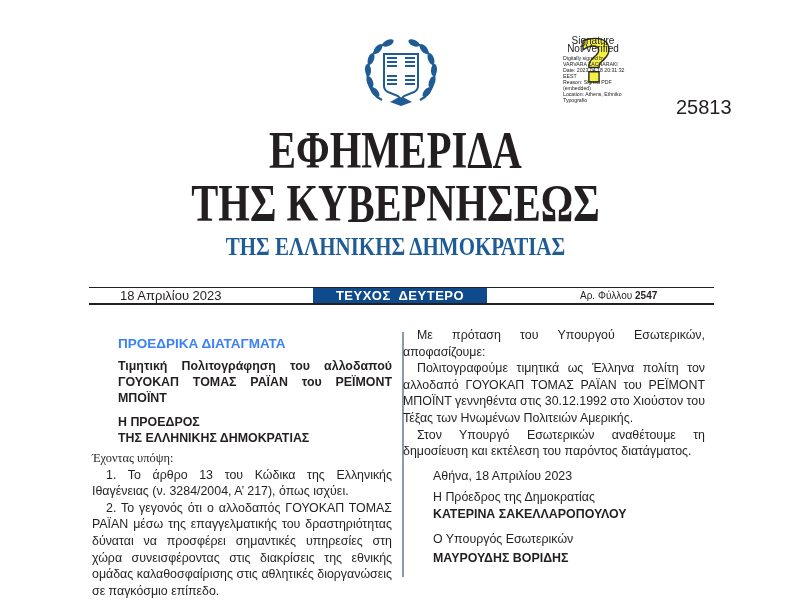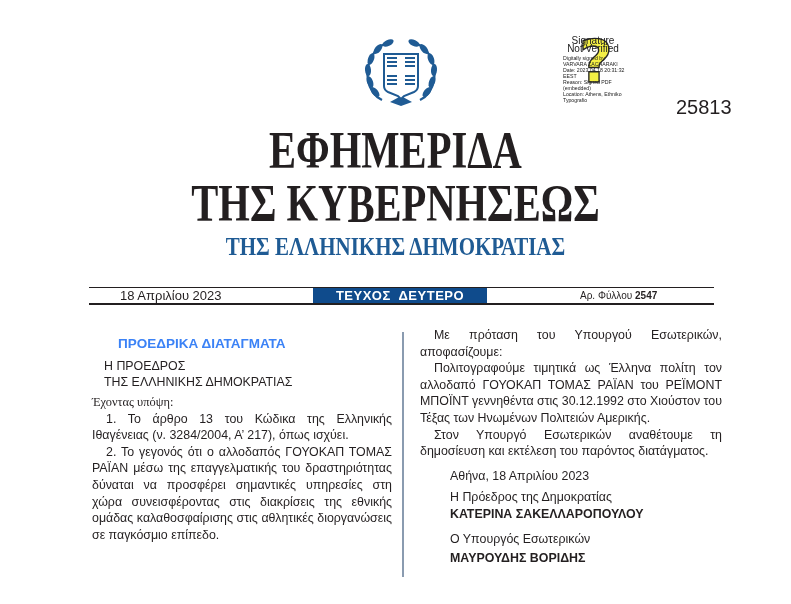--- a/index.html
+++ b/index.html
@@ -29,26 +29,26 @@
   #bar-bot { left:89px; top:303px; width:625px; height:1.5px; background:#231f20; }
   #bar-date { left:120px; top:288px; font-size:13px; line-height:15px; }
   #bar-issue { left:313px; top:288px; width:174px; height:15px; background:#0f4b8c; color:#fff; text-align:center; font-size:13px; line-height:15px; font-weight:bold; letter-spacing:0.5px; }
   #bar-sheet { left:580px; top:288px; font-size:10px; line-height:15px; }
   #bar-sheet b { font-weight:bold; }
 
   
   #col-divider { left:402px; top:332px; width:2px; height:245px; background:#8a9bb0; }
   .col { font-size:12.4px; line-height:16.6px; color:#231f20; }
   #left { left:92px; top:336px; width:300px; }
-  #right { left:420px; top:327px; width:302px; }
+  #right { left:403px; top:327px; width:302px; }
 
   .sec-title { color:#3b82f6; font-weight:bold; font-size:13.5px; line-height:16px; margin-left:26px; margin-bottom:6px; }
   .subj { font-weight:bold; margin-left:26px; text-align:justify; text-align-last:left; line-height:16px; margin-bottom:8px; }
   .subj .l1 { text-align-last:justify; display:block; }
-  .pres { font-weight:normal; margin-left:12px; line-height:16px; margin-bottom:4px; }
+  .pres { font-weight:bold; margin-left:26px; line-height:16px; margin-bottom:4px; }
   .p { text-align:justify; }
   .p.ind { text-indent:14px; }
 
   .sign { margin-left:30px; }
   .sign div { line-height:17px; }
   .sign .gap { margin-top:4px; }
   .sign .name { font-weight:bold; }
 </style>
 </head>
 <body>
@@ -116,20 +116,24 @@
 <div id="bar-top" class="abs"></div>
 <div id="bar-bot" class="abs"></div>
 <div id="bar-date" class="abs">18 Απριλίου 2023</div>
 <div id="bar-issue" class="abs" style="white-space:pre;">ΤΕΥΧΟΣ  ΔΕΥΤΕΡΟ</div>
 <div id="bar-sheet" class="abs"><span style="white-space:pre;">Αρ. Φύλλου </span><b>2547</b></div>
 
 <div id="col-divider" class="abs"></div>
 
 <div id="left" class="abs col">
   <div class="sec-title">ΠΡΟΕΔΡΙΚΑ ΔΙΑΤΑΓΜΑΤΑ</div>
+  <div class="subj">
+    <span class="l1">Τιμητική Πολιτογράφηση του αλλοδαπού</span>
+    <span>ΓΟΥΟΚΑΠ ΤΟΜΑΣ ΡΑΪΑΝ του ΡΕΪΜΟΝΤ ΜΠΟΪΝΤ</span>
+  </div>
   <div class="pres">
     <div>Η ΠΡΟΕΔΡΟΣ</div>
     <div>ΤΗΣ ΕΛΛΗΝΙΚΗΣ ΔΗΜΟΚΡΑΤΙΑΣ</div>
   </div>
   <div class="p ind" style="text-indent:2px; margin-left:-2px;font-family:Liberation Serif, serif;">Έχοντας υπόψη:</div>
   <div class="p ind">1. Το άρθρο 13 του Κώδικα της Ελληνικής Ιθαγένειας (ν. 3284/2004, Α’ 217), όπως ισχύει.</div>
   <div class="p ind">2. Το γεγονός ότι ο αλλοδαπός ΓΟΥΟΚΑΠ ΤΟΜΑΣ ΡΑΪΑΝ μέσω της επαγγελματικής του δραστηριότητας δύναται να προσφέρει σημαντικές υπηρεσίες στη χώρα συνεισφέροντας στις διακρίσεις της εθνικής ομάδας καλαθοσφαίρισης στις αθλητικές διοργανώσεις σε παγκόσμιο επίπεδο.</div>
 </div>
 
 <div id="right" class="abs col">

